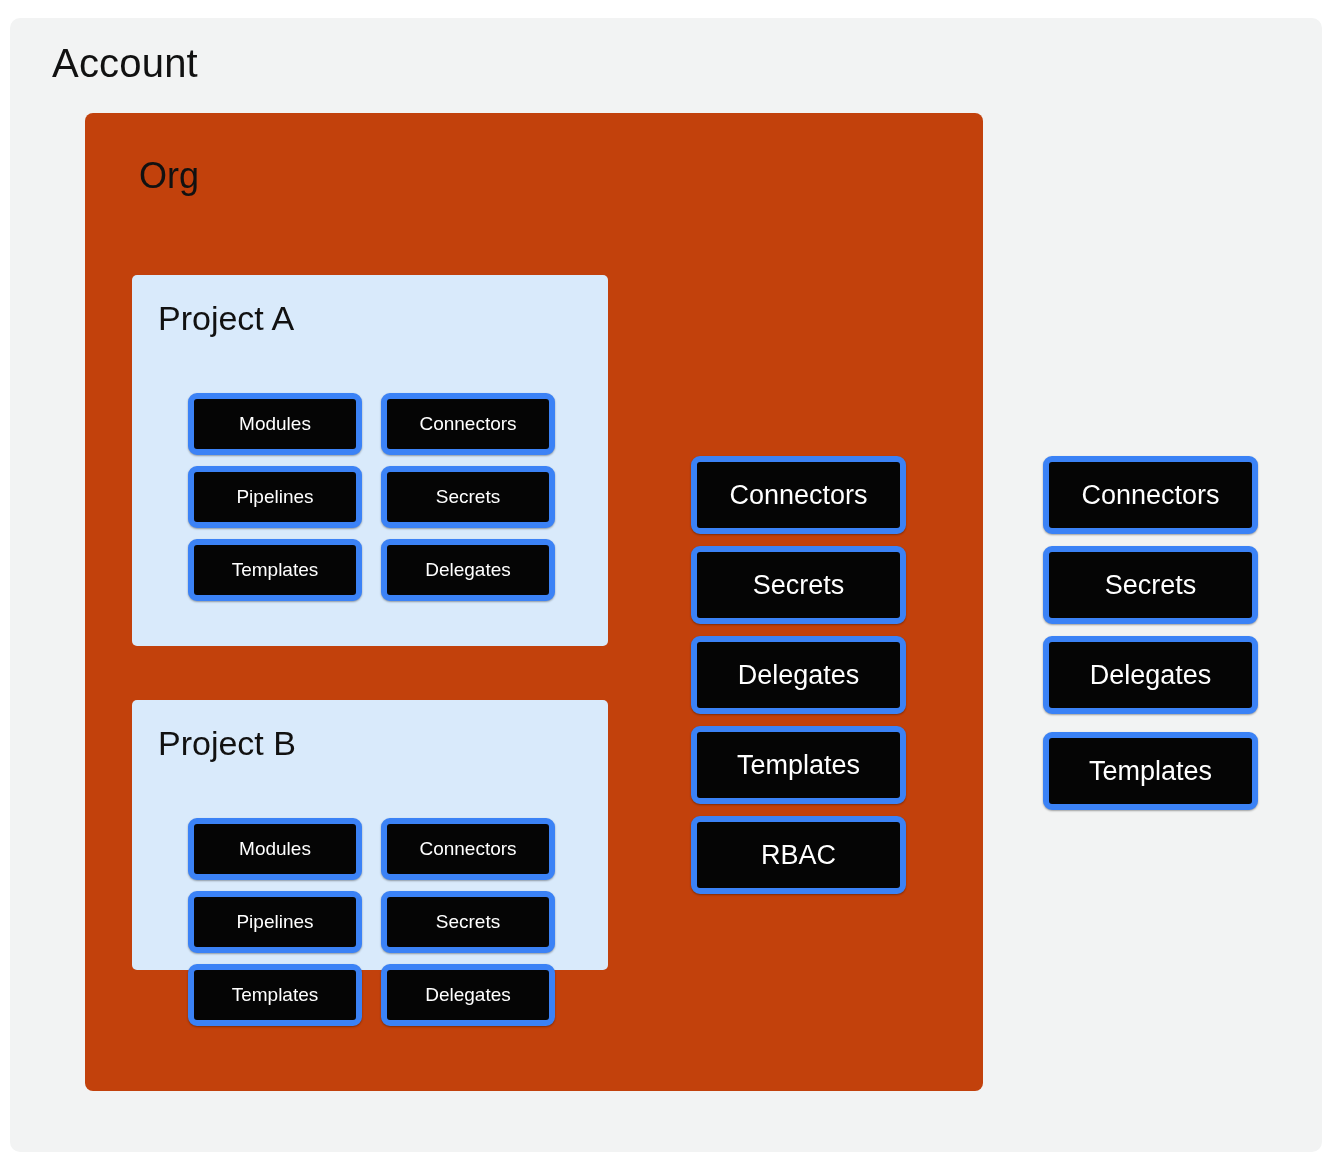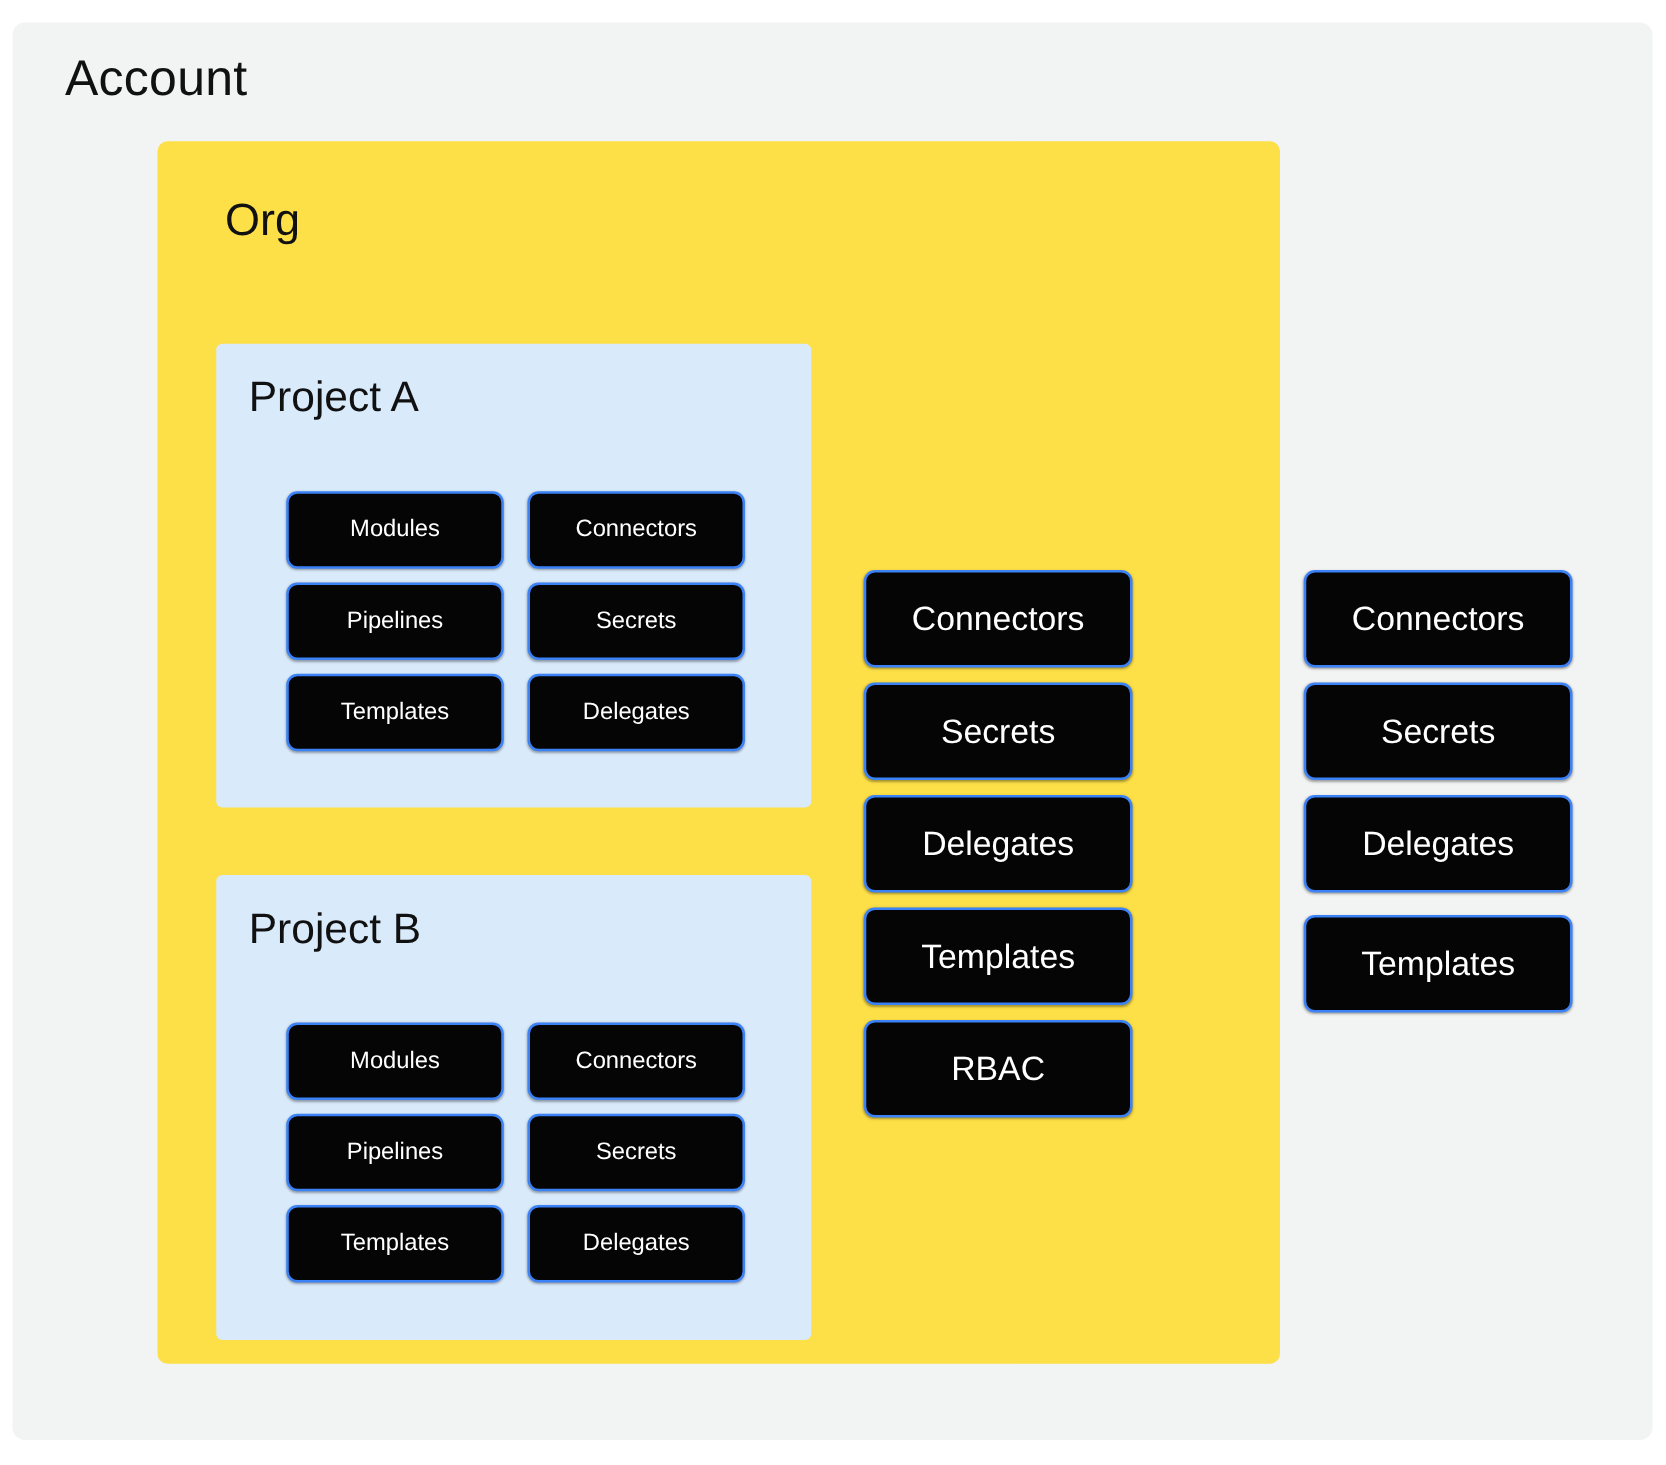--- a/index.html
+++ b/index.html
@@ -43,44 +43,43 @@
     white-space: nowrap;
   }
 
   
   .org-panel {
     position: absolute;
     left: 75px;
     top: 95px;
     width: 898px;
     height: 978px;
-    background: #fde047;
+    background: #c2410c;
     border-radius: 8px;
     box-sizing: border-box;
-    margin-left: 41px;
   }
   .org-title {
     position: absolute;
     left: 54px;
     top: 42px;
     font-size: 36px;
     line-height: 1.15;
     color: #111111;
     white-space: nowrap;
   }
 
   
   .project-panel {
     position: absolute;
     background: #d9eafb;
     border-radius: 5px;
     box-sizing: border-box;
   }
   .project-a { left: 47px;  top: 162px; width: 476px; height: 371px; padding-left: 36px; }
-  .project-b { left: 47px;  top: 587px; width: 476px; height: 372px; }
+  .project-b { left: 47px;  top: 587px; width: 476px; height: 270px; }
 
   .project-title {
     position: absolute;
     left: 26px;
     top: 24px;
     font-size: 34px;
     line-height: 1.15;
     color: #111111;
     white-space: nowrap;
   }
@@ -93,21 +92,21 @@
     display: grid;
     grid-template-columns: 174px 174px;
     grid-auto-rows: 62px;
     column-gap: 19px;
     row-gap: 11px;
   }
 
   
   .chip {
     background: #050505;
-    border: 2px solid #3b82f6;
+    border: 6px solid #3b82f6;
     border-radius: 9px;
     color: #ffffff;
     display: flex;
     align-items: center;
     justify-content: center;
     box-sizing: border-box;
     text-align: center;
     box-shadow: 0 1px 2px rgba(0,0,0,0.35);
     user-select: none;
   }

